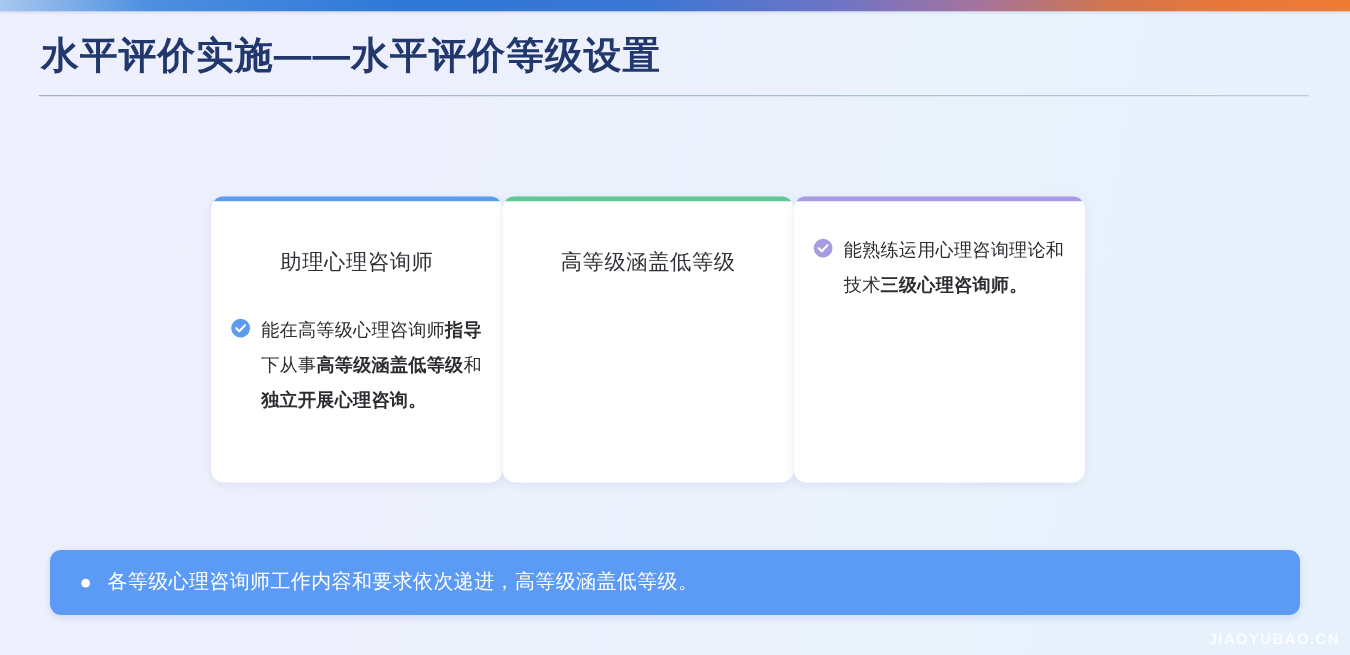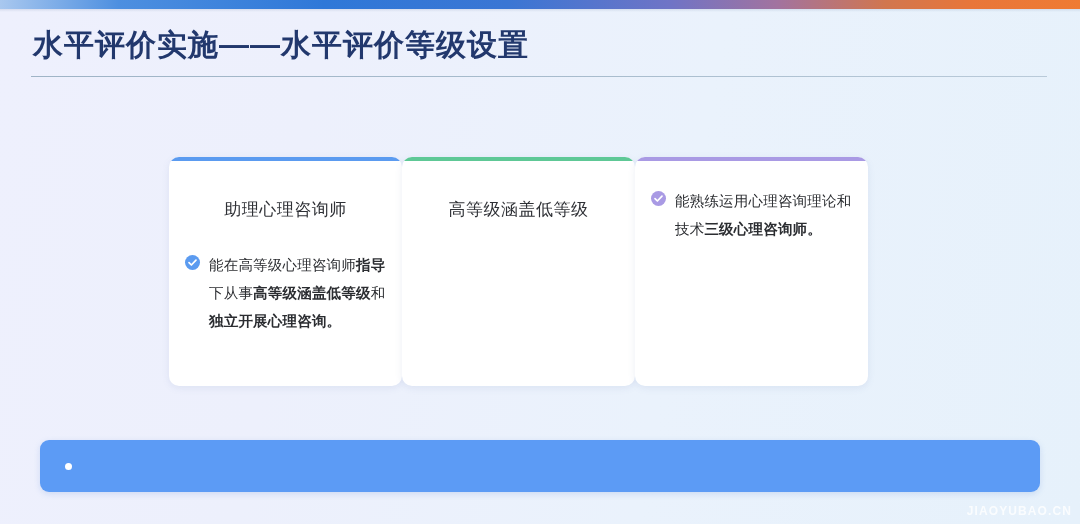--- a/index.html
+++ b/index.html
@@ -225,19 +225,20 @@
               <path d="M4 7.6 L6.4 10 L11 5.2" fill="none" stroke="#ffffff" stroke-width="1.7" stroke-linecap="round" stroke-linejoin="round"></path>
             </svg>
           </span>
           <div class="card-text"><span>能熟练运用心理咨询理论和技术</span><b>三级心理咨询师。</b></div>
         </div>
       </div>
     </div>
 
   <div class="banner">
     <span class="banner-bullet"></span>
+    <span class="banner-text">各等级心理咨询师工作内容和要求依次递进，高等级涵盖低等级。</span>
   </div>
 
   <div class="watermark">
     <div class="watermark-en">JIAOYUBAO.CN</div>
   </div>
 
 </div>
 
 </body></html>

